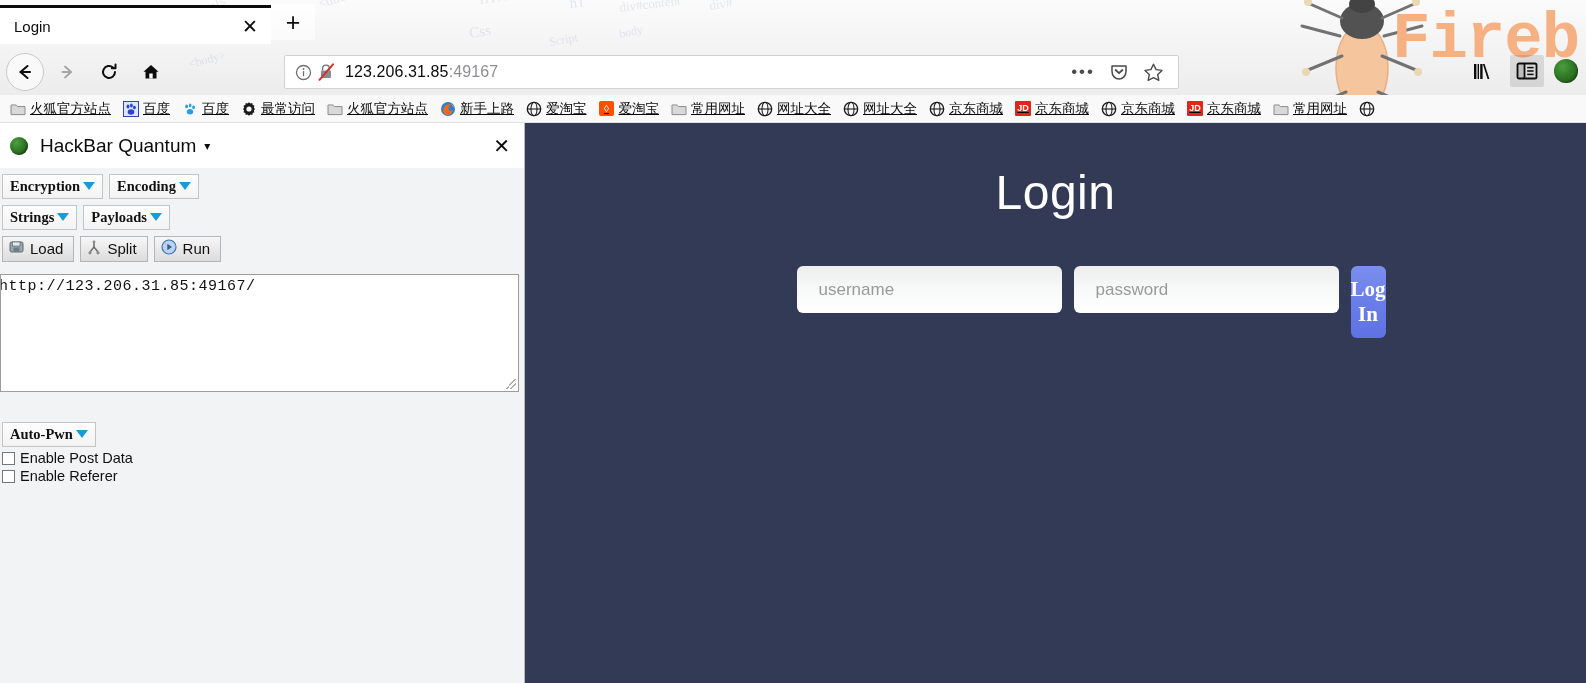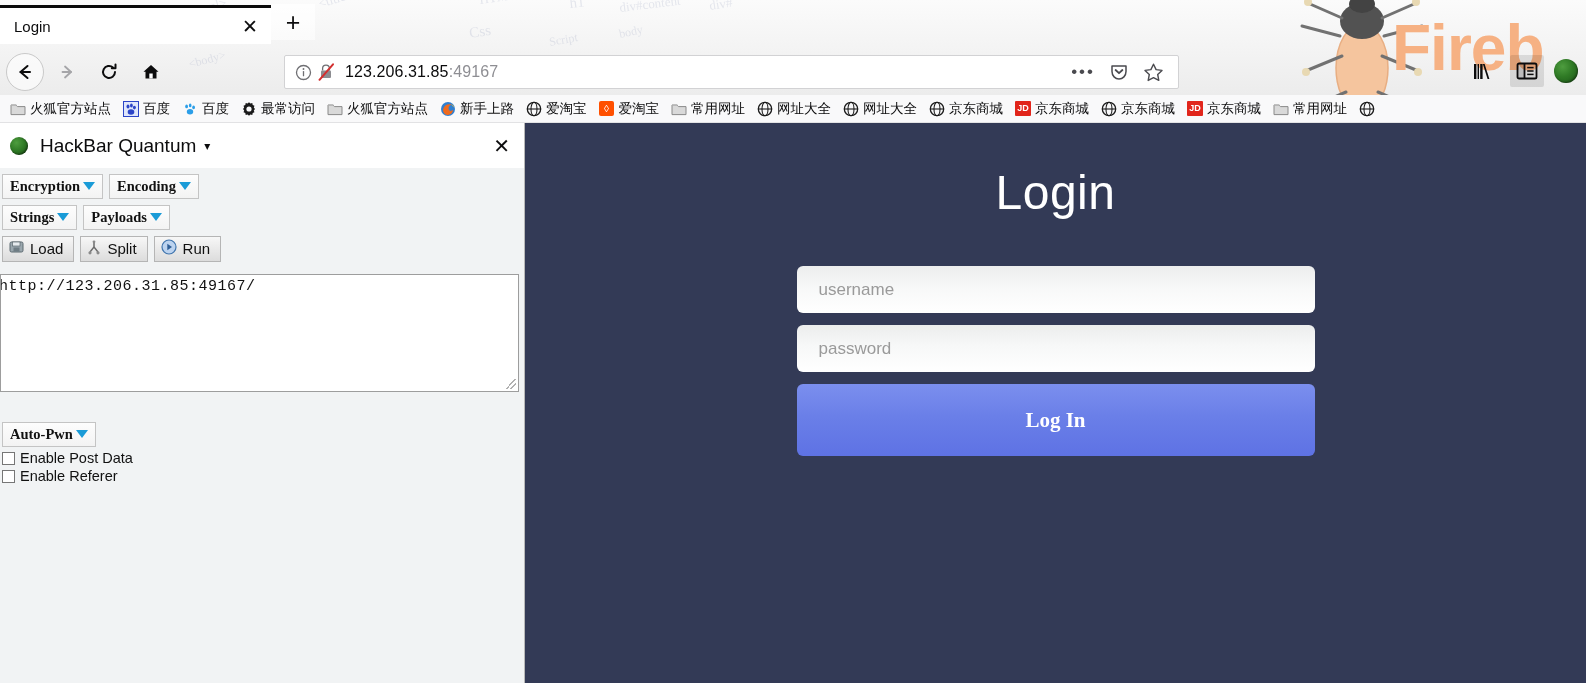--- a/index.html
+++ b/index.html
@@ -24,22 +24,22 @@
     overflow: hidden;
     background: linear-gradient(180deg,#fbfbfb 0%,#f3f3f3 55%,#ececec 100%);
     pointer-events: none;
   }
   .art-scribbles {
     position: absolute; top: -6px; left: 150px;
     width: 760px; height: 110px;
     opacity: .38;
   }
   .art-fireb {
-    position: absolute; top: 11px; left: 1392px;
-    font-family: Liberation Sans, sans-serif;
+    position: absolute; top: 4px; left: 1392px;
+    font-family: Liberation Mono, monospace;
     font-size: 64px; font-weight: bold;
     color: #f6b183;
     letter-spacing: -1px;
   }
   .art-bug { position: absolute; top: -4px; left: 1258px; }
 
   
   .tabstrip {
     position: absolute; top: 0; left: 0;
     width: 1586px; height: 44px;
@@ -127,20 +127,21 @@
   
   .bookmarks {
     position: absolute; top: 95px; left: 0;
     width: 1586px; height: 28px;
     background: #f9f9fa;
     display: flex; align-items: center;
     padding-left: 4px;
     overflow: hidden;
     border-bottom: 1px solid #e2e2e4;
     z-index: 5;
+    text-decoration: underline;
   }
   .bm {
     display: flex; align-items: center; gap: 4px;
     padding: 2px 6px;
     font-size: 13.5px; color: #0c0c0d;
     white-space: nowrap;
     cursor: pointer;
   }
   .bm-ico { width: 16px; height: 16px; flex: 0 0 16px; display:flex; align-items:center; justify-content:center; }
   .ico-jd {
@@ -261,21 +262,21 @@
     width: 1061px;
     display: flex; flex-direction: column; align-items: center;
     padding-top: 42px;
   }
   .login-title {
     font-size: 48px; font-weight: normal;
     color: #ffffff;
     letter-spacing: .5px;
     margin-bottom: 46px;
   }
-  .login-form { width: 518px; display: flex; flex-direction: column; gap: 12px; }
+  .login-form { width: 518px; display: flex; flex-direction: row; gap: 12px; }
   .login-input {
     width: 518px; height: 47px;
     background: linear-gradient(180deg,#eceded 0%,#f7f8f8 45%,#ffffff 100%);
     border: none;
     border-radius: 6px;
     padding: 0 22px;
     font-size: 17px;
     color: #333;
     font-family: "Liberation Sans", sans-serif;
     outline: none;

